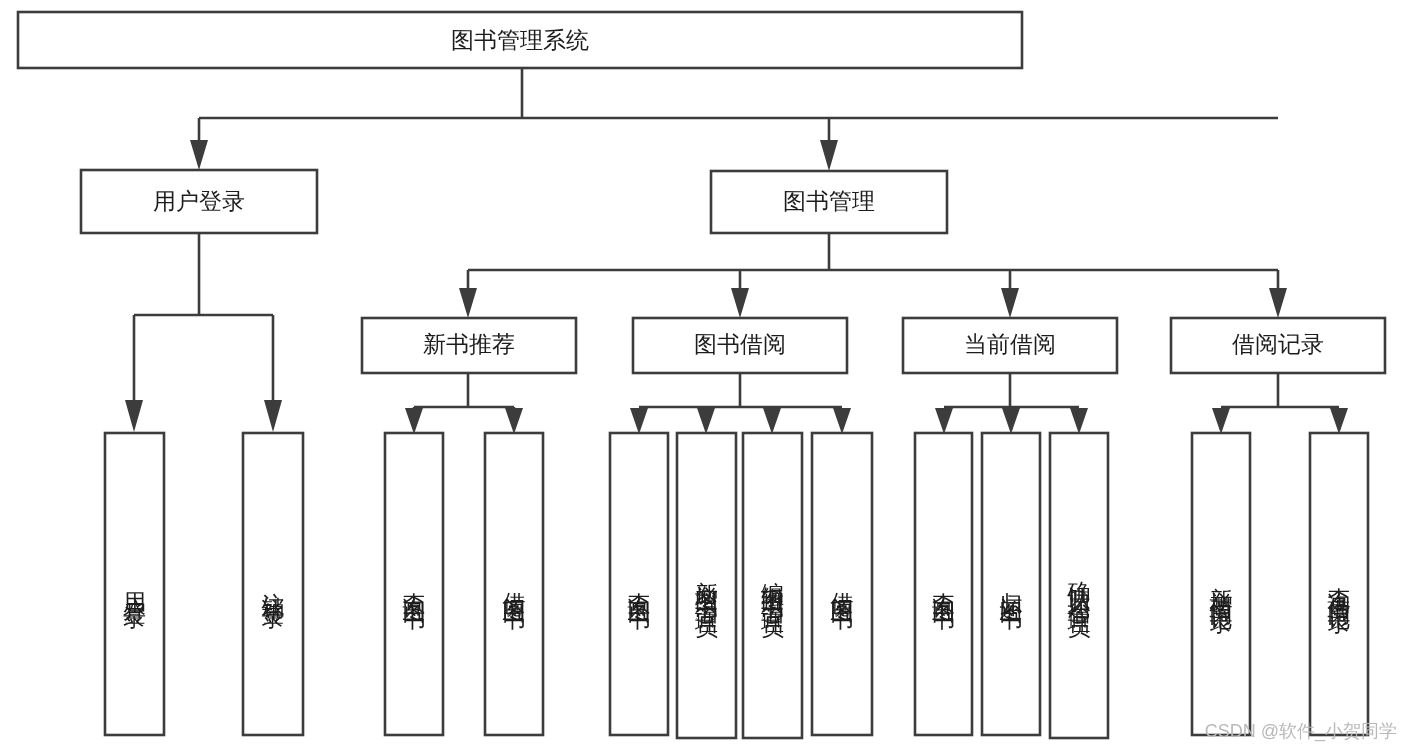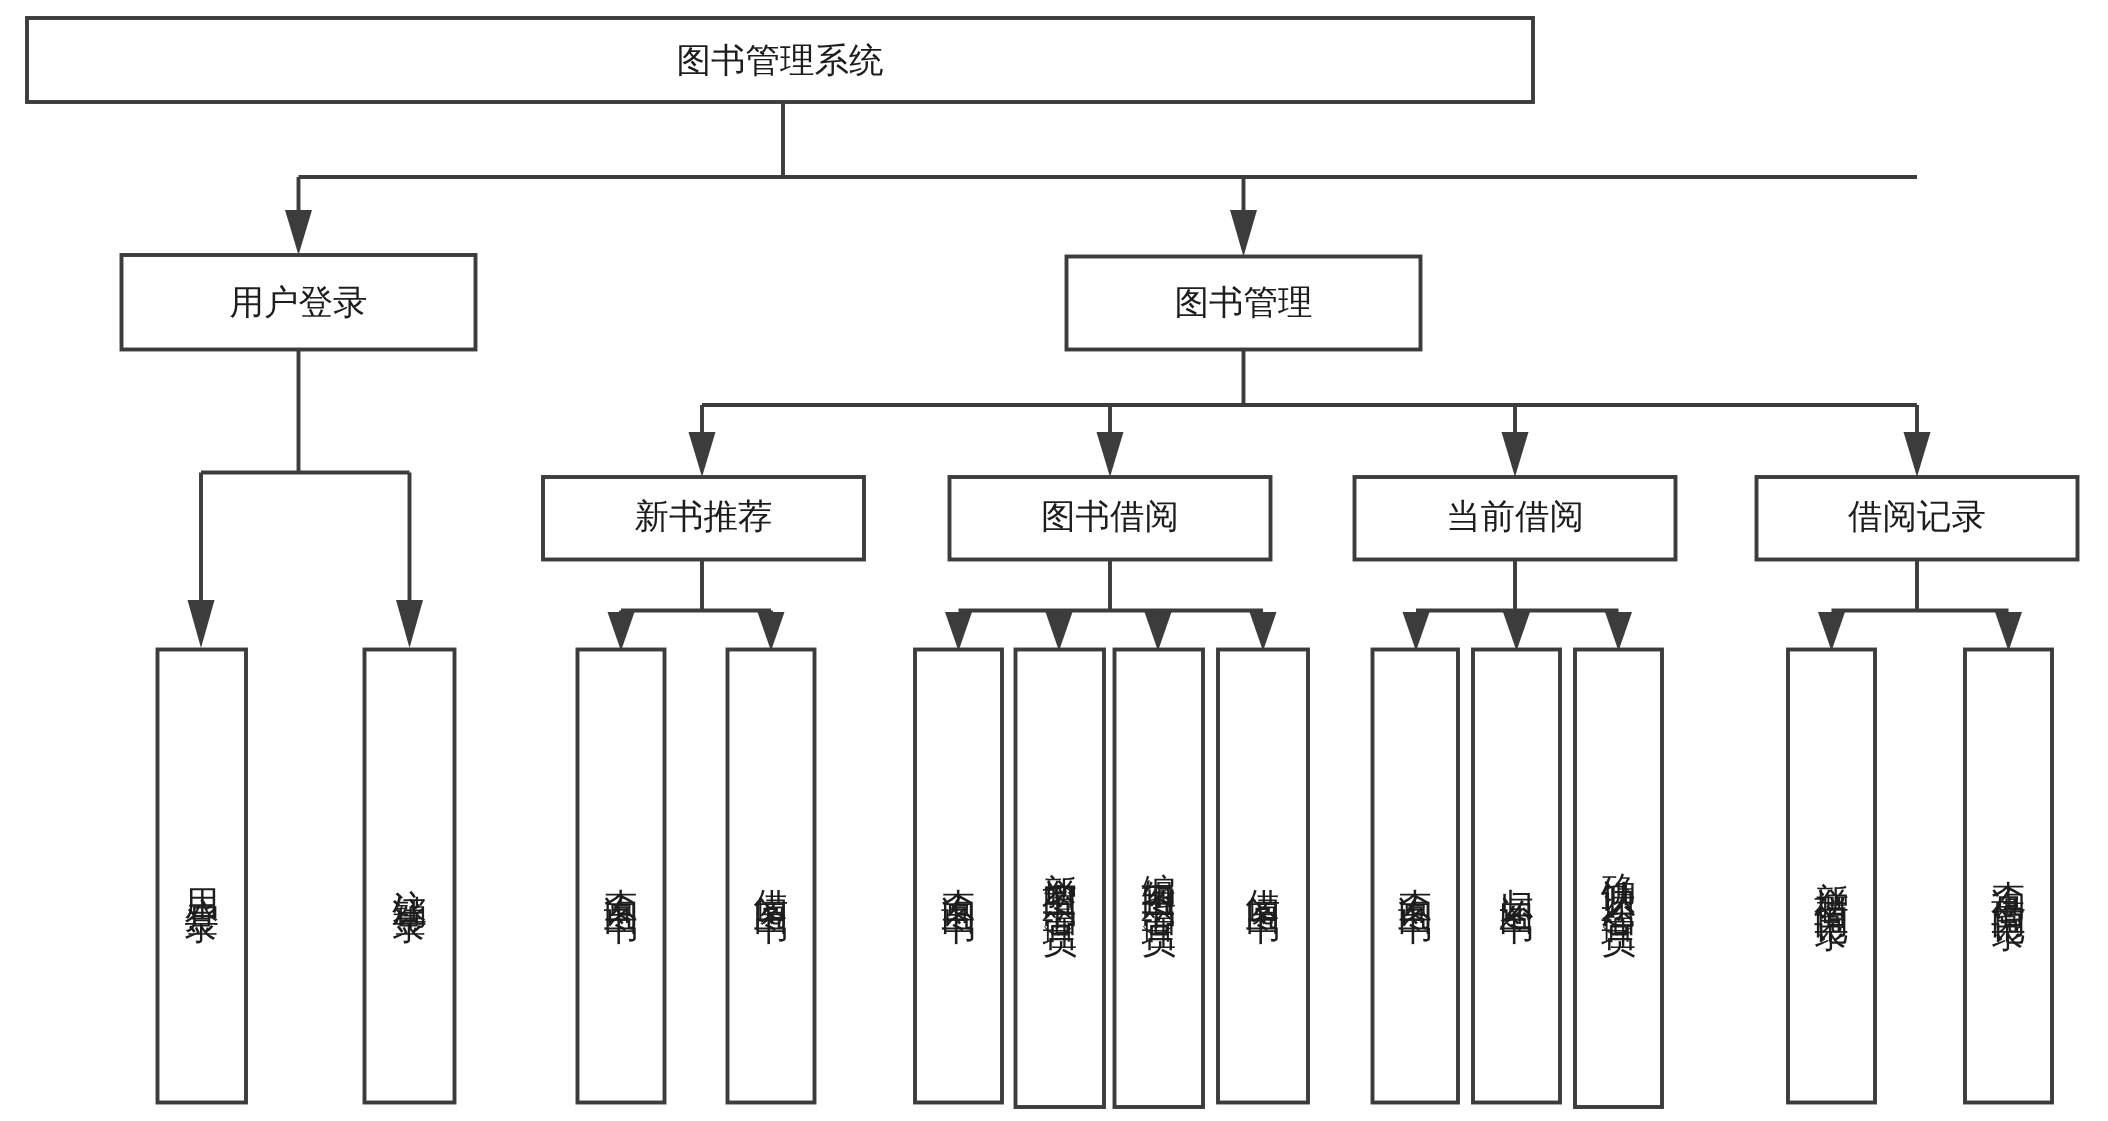--- a/index.html
+++ b/index.html
@@ -223,13 +223,14 @@
     <span class="vtext">确认归还（管理员）</span>
   </div>
 
   <div class="vtext-wrap" style="left:1192px; top:433px; width:58px; height:302px;">
     <span class="vtext">新增借阅记录</span>
   </div>
   <div class="vtext-wrap" style="left:1310px; top:433px; width:58px; height:302px;">
     <span class="vtext">查询借阅记录</span>
   </div>
 
+  <div class="watermark">CSDN @软件_小贺同学</div>
 </div>
 
 </body></html>

